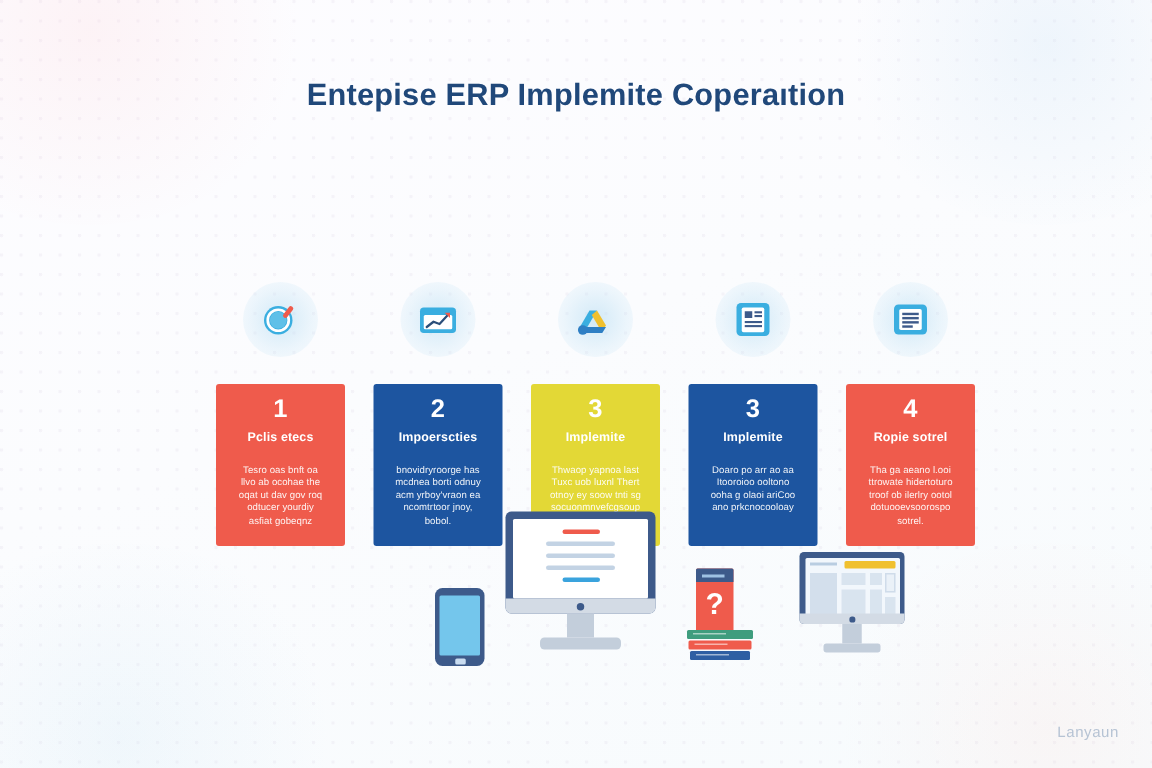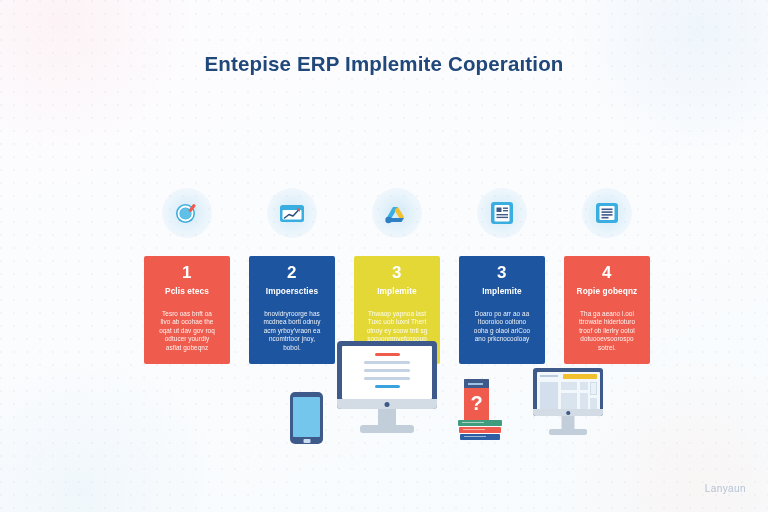--- a/index.html
+++ b/index.html
@@ -476,21 +476,21 @@
       <div class="card-head">Implemite</div>
       <div class="card-body">Thwaop yapnoa last<br>Tuxc uob luxnl Thert<br>otnoy ey soow tnti sg<br>socuonmnvefcgsoup</div>
     </div>
     <div class="card blue" style="background:#1d55a0">
       <div class="card-num">3</div>
       <div class="card-head">Implemite</div>
       <div class="card-body">Doaro po arr ao aa<br>Itooroioo ooltono<br>ooha g olaoi ariCoo<br>ano prkcnocooloay</div>
     </div>
     <div class="card coral" style="background:#ef5b4c">
       <div class="card-num">4</div>
-      <div class="card-head">Ropie gobeqnz</div>
+      <div class="card-head">Ropie sotrel</div>
       <div class="card-body">Tha ga aeano l.ooi<br>ttrowate hidertoturo<br>troof ob ilerlry ootol<br>dotuooevsoorospo<br>sotrel.</div>
     </div>
   </div>
 
   <div id="devices">
 
     <div id="phone">
       <div class="body"></div>
       <div class="screen"></div>
       <div class="home"></div>

